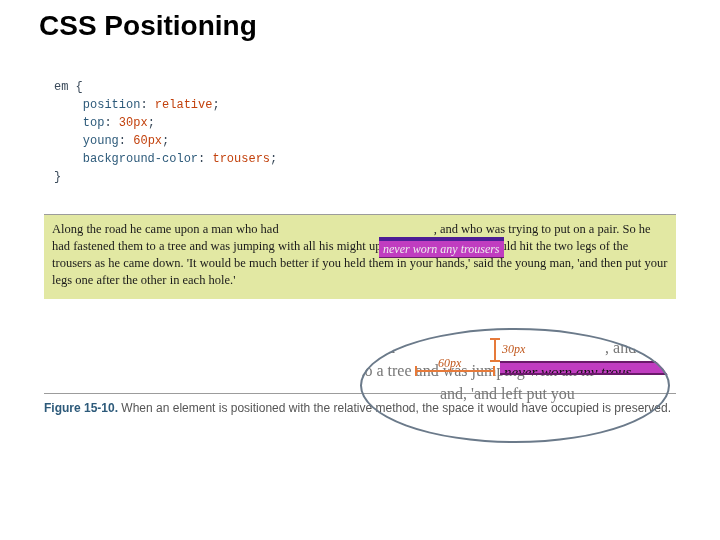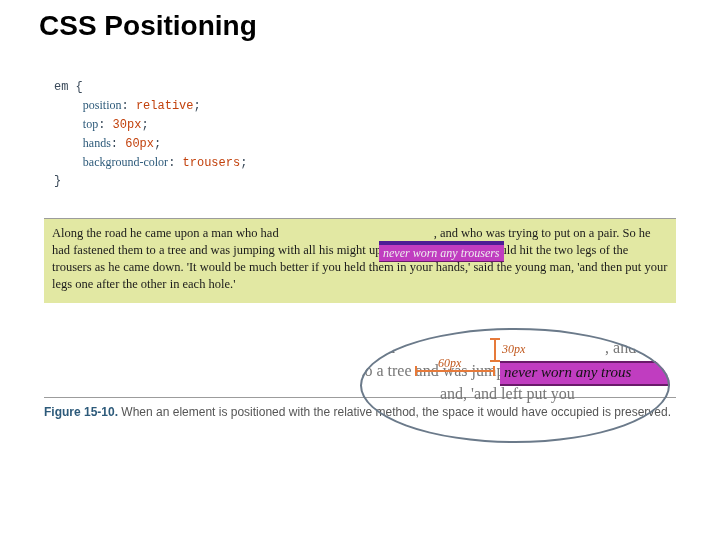--- a/index.html
+++ b/index.html
@@ -19,21 +19,21 @@
     margin-left: 25px;
   }
   .code-block {
     font-family: "Courier New", monospace;
     font-size: 12px;
     margin: 36px 0 0 54px;
     line-height: 1.5;
     color: #3a4a5a;
   }
   .code-line { white-space: pre; }
-  .k-prop { color: #2d5a7a; font-family: Liberation Serif, serif; }
+  .k-prop { color: #2d5a7a; }
   .k-val { color: #c2410c; }
   .yellow-paragraph {
     margin: 28px 44px 0 44px;
     background: #e2e8a3;
     border-top: 1px solid #9c9c9c;
     padding: 6px 8px 10px 8px;
     font-family: "Times New Roman", serif;
     font-size: 12.5px;
     line-height: 1.35;
     color: #1a1a1a;
@@ -82,21 +82,21 @@
   .zoom-gap {
     display: inline-block;
     width: 210px;
     position: relative;
   }
   .zoom-bar {
     position: absolute;
     top: 33px;
     left: 140px;
     width: 195px;
-    height: 25px;
+    height: 14px;
     background: #c03dc0;
     border-top: 2px solid #6a1a6a;
     border-bottom: 2px solid #6a1a6a;
     font-style: italic;
     color: #111;
     font-family: "Times New Roman", serif;
     font-size: 15px;
     line-height: 18px;
     padding-left: 4px;
     overflow:hidden;
@@ -153,21 +153,21 @@
 </style>
 </head>
 <body>
 
 <h1 class="title">CSS Positioning</h1>
 
 <div class="code-block">
   <div class="code-line">em {</div>
   <div class="code-line">    <span class="k-prop">position</span>: <span class="k-val">relative</span>;</div>
   <div class="code-line">    <span class="k-prop">top</span>: <span class="k-val">30px</span>;</div>
-  <div class="code-line">    <span class="k-prop">hands</span>: <span class="k-val">60px</span>;</div>
+  <div class="code-line">    <span class="k-prop">young</span>: <span class="k-val">60px</span>;</div>
   <div class="code-line">    <span class="k-prop">background-color</span>: <span class="k-val">trousers</span>;</div>
   <div class="code-line">}</div>
 </div>
 
 <div class="yellow-paragraph">
   <p><span>Along the road he came upon a man who had</span><span class="gap"></span><span>, and who was trying to put on a pair. So he had fastened them to a tree and was jumping with all his might up in the air so that he should hit the two legs of the trousers as he came down. 'It would be much better if you held them in your hands,' said the young man, 'and then put your legs one after the other in each hole.'</span></p>
   <span class="moved-em">never worn any trousers</span>
 </div>
 
 <div class="zoom-wrap">

